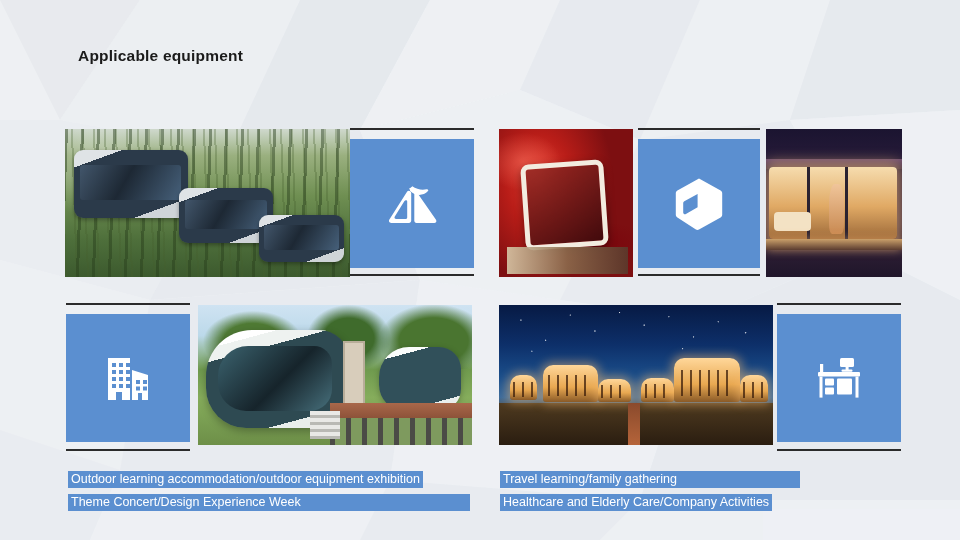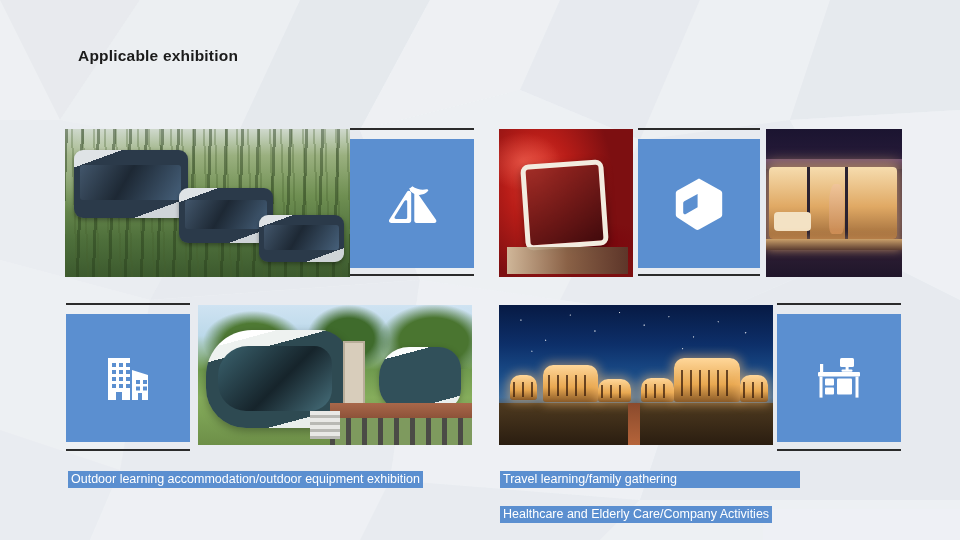--- a/index.html
+++ b/index.html
@@ -161,21 +161,21 @@
     <polygon points="700,320 860,250 960,300 960,500 640,500" fill="#e6eaef"></polygon>
     <polygon points="0,430 120,470 90,540 0,540" fill="#e9ecf1"></polygon>
     <polygon points="120,470 390,480 360,540 90,540" fill="#eef1f5"></polygon>
     <polygon points="390,480 640,500 600,540 360,540" fill="#e7ebf0"></polygon>
     <polygon points="640,500 960,500 960,540 600,540" fill="#edf0f4"></polygon>
   </g>
 </svg>
 
 <div class="stage">
 
-  <div class="page-title">Applicable exhibition</div>
+  <div class="page-title">Applicable equipment</div>
 
   <div class="photo ph-forest" style="left:65px; top:129px; width:285px; height:148px;">
     <div class="inner"></div>
     <div class="trees"></div>
     <div class="cabin" style="left:3%; top:14%; width:40%; height:46%;"></div>
     <div class="cabin" style="left:40%; top:40%; width:33%; height:37%;"></div>
     <div class="cabin" style="left:68%; top:58%; width:30%; height:32%;"></div>
   </div>
 
   <div class="rule" style="left:350px; top:128px; width:124px;"></div>
@@ -281,17 +281,18 @@
         <rect x="39.5" y="20.6" width="3" height="21"></rect>
         <rect x="9" y="22.5" width="9" height="7" rx="1"></rect>
         <rect x="9" y="31.5" width="9" height="7" rx="1"></rect>
         <rect x="21" y="22.5" width="15" height="16" rx="1"></rect>
       </svg>
     </span>
   </div>
   <div class="rule" style="left:777px; top:449px; width:124px;"></div>
 
   <div class="cap" style="left:68px; top:471px;">Outdoor learning accommodation/outdoor equipment exhibition</div>
+  <div class="cap" style="left:68px; top:494px;  width:402px;">Theme Concert/Design Experience Week</div>
 
   <div class="cap" style="left:500px; top:471px; width:300px;">Travel learning/family gathering</div>
-  <div class="cap" style="left:500px; top:494px;margin-top:12px;">Healthcare and Elderly Care/Company Activities</div>
+  <div class="cap" style="left:500px; top:494px;">Healthcare and Elderly Care/Company Activities</div>
 
 </div>
 
 </body></html>

